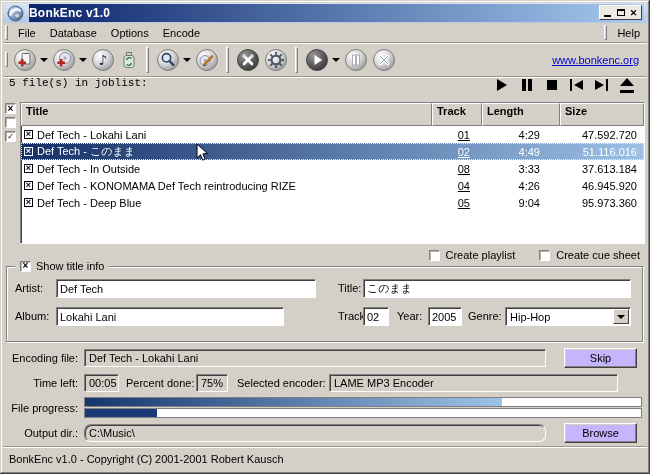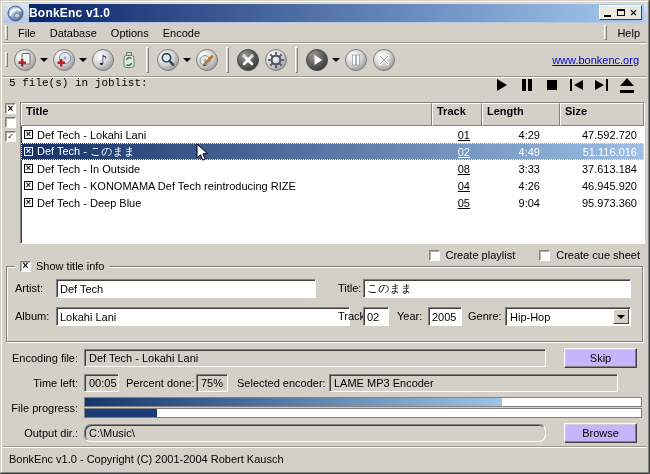--- a/index.html
+++ b/index.html
@@ -405,21 +405,21 @@
         </span>
       <span>Show title info</span>
     </span>
 
     <span class="fld-label" style="left:8px;top:15px;">Artist:</span>
     <input class="tfield" style="left: 49px; top: 12px; width: 260px;" value="Def Tech">
     <span class="fld-label" style="left:331px;top:15px;">Title:</span>
     <input class="tfield" style="left: 356px; top: 12px; width: 268px;" value="このまま">
 
     <span class="fld-label" style="left:8px;top:43px;">Album:</span>
-    <input class="tfield" style="left: 49px; top: 40px; width: 294px;" value="Lokahi Lani">
+    <input class="tfield" style="left: 49px; top: 40px; width: 228px;" value="Lokahi Lani">
     <span class="fld-label" style="left:331px;top:43px;">Track:</span>
     <input class="tfield" style="left: 356px; top: 40px; width: 26px;" value="02">
     <span class="fld-label" style="left:390px;top:43px;">Year:</span>
     <input class="tfield" style="left: 421px; top: 40px; width: 34px;" value="2005">
     <span class="fld-label" style="left:461px;top:43px;">Genre:</span>
     <span class="combo" style="left:498px;top:40px;width:126px;">
       <span class="val">Hip-Hop</span>
       <span class="drop">
           <i></i>
         </span>
@@ -443,20 +443,20 @@
   </span>
   <span class="pbar" style="left:84px;top:408px;width:558px;">
     <span class="pfill-solid" style="display: block; width: 13%;"></span>
   </span>
 
   <span class="enc-label" style="top:427px;">Output dir.:</span>
   <span class="sunkfield" style="left:84px;top:424px;width:462px;border-radius:7px;">C:\Music\</span>
   <span class="pushbtn" style="left:564px;top:423px;width:73px;">Browse</span>
 
   <div class="statusbar">
-    <span class="txt">BonkEnc v1.0 - Copyright (C) 2001-2004 Robert Kausch</span>
+    <span class="txt">BonkEnc v1.0 - Copyright (C) 2001-2001 Robert Kausch</span>
   </div>
 
   <svg class="cursor" width="13" height="19">
     <path d="M1 1 L1 15 L4.5 11.8 L6.8 17.2 L9.2 16.1 L6.9 10.9 L11.5 10.6 Z" fill="#ffffff" stroke="#000" stroke-width="1"></path>
   </svg>
 
 </div>
 
 </body></html>

